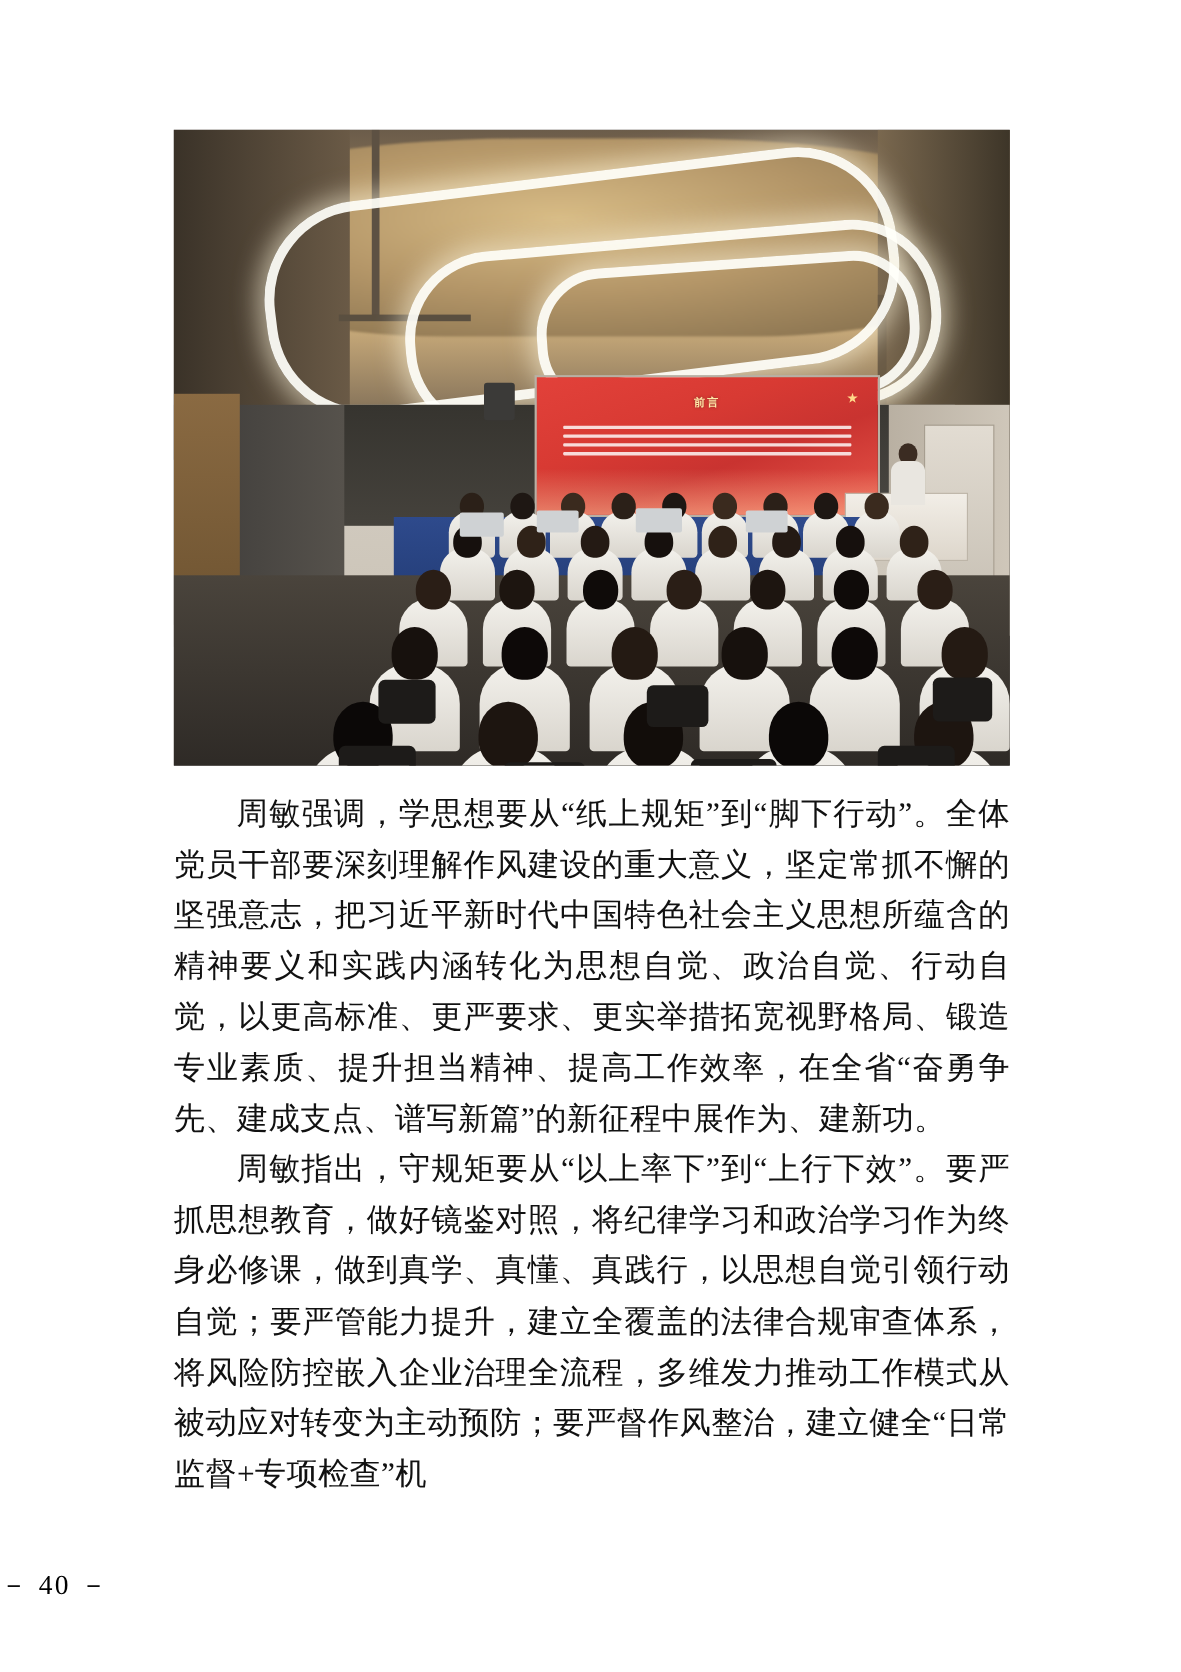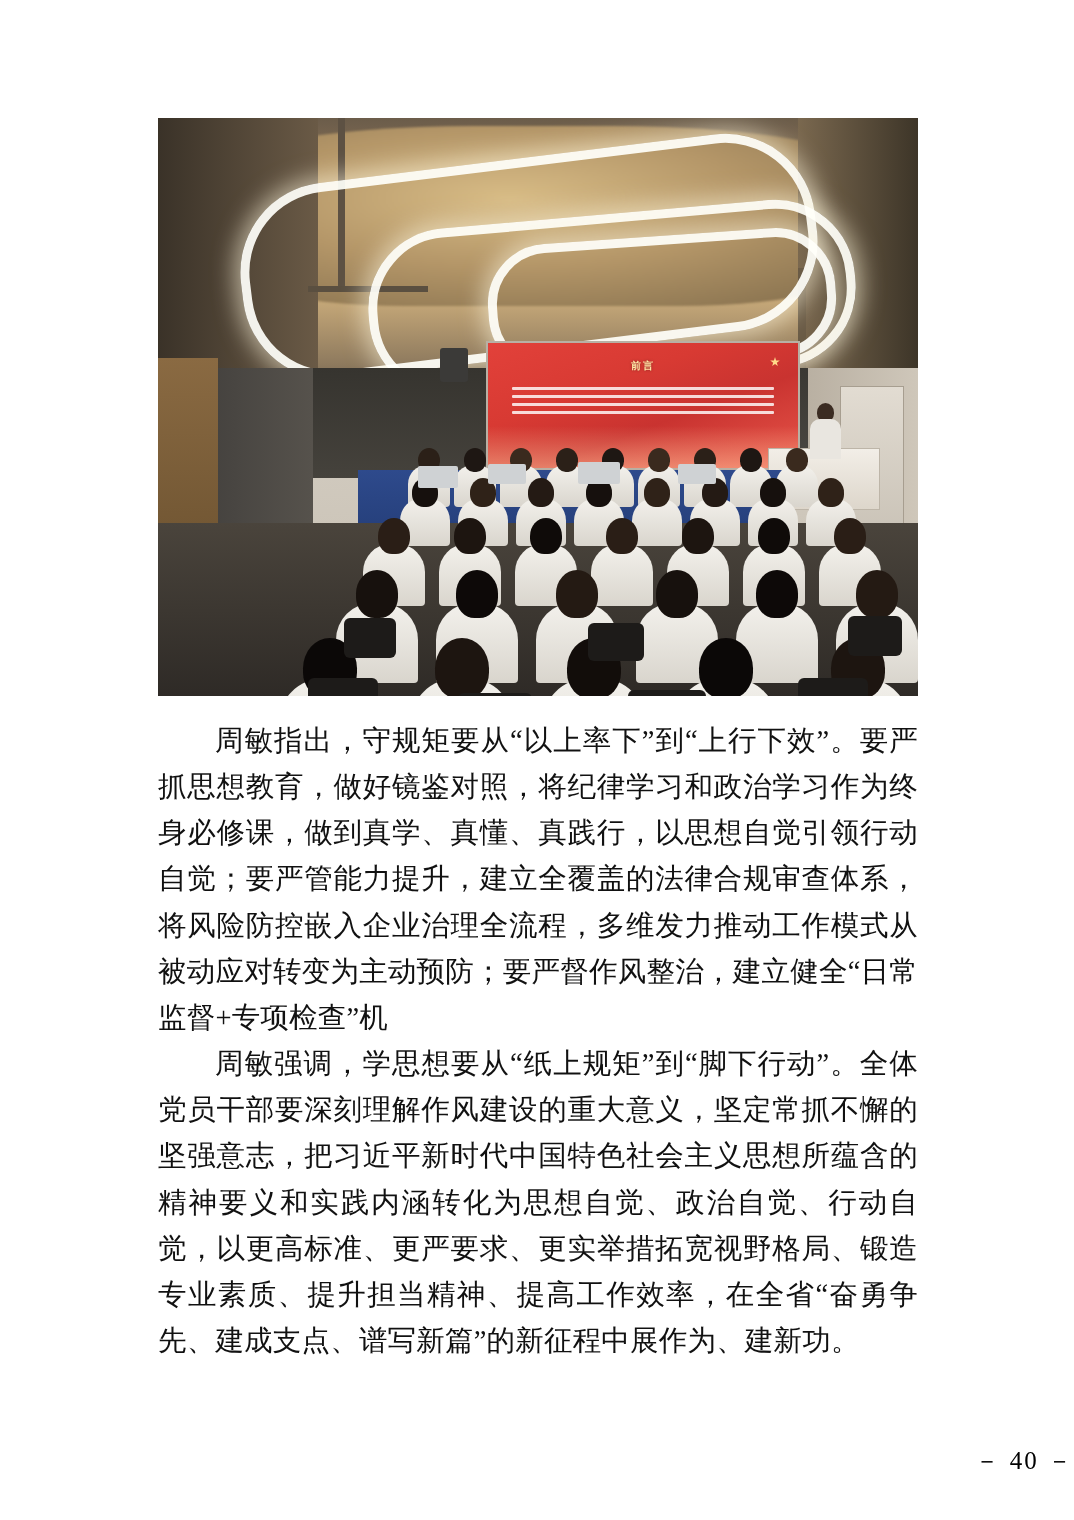--- a/index.html
+++ b/index.html
@@ -230,25 +230,24 @@
     font-family: "Liberation Serif", "DejaVu Serif", serif;
   }
   .body-text p {
     margin: 0 0 0 0;
     text-indent: 2em;
   }
   .footer {
     position: absolute;
     left: 0; right: 0;
     top: 1424px;
-    text-align: right;
+    text-align: left;
     font-size: 25px;
     letter-spacing: 2px;
     font-family: "Liberation Serif", "DejaVu Serif", serif;
-    margin-top: 20px;
   }
 </style>
 </head>
 <body>
 
 <div class="page">
   <div class="content">
 
     <div class="photo-wrap">
       <div class="photo">
@@ -375,19 +374,19 @@
             <div class="chair" style="left: 690px; top: 498px; width: 54px; height: 40px;"></div>
             <div class="laptop" style="left: 260px; top: 348px; width: 40px; height: 22px;"></div>
             <div class="laptop" style="left: 330px; top: 346px; width: 38px; height: 20px;"></div>
             <div class="laptop" style="left: 420px; top: 344px; width: 42px; height: 22px;"></div>
             <div class="laptop" style="left: 520px; top: 346px; width: 38px; height: 20px;"></div>
           </div>
       </div>
     </div>
 
     <div class="body-text">
+      <p>周敏强调，学思想要从“纸上规矩”到“脚下行动”。全体党员干部要深刻理解作风建设的重大意义，坚定常抓不懈的坚强意志，把习近平新时代中国特色社会主义思想所蕴含的精神要义和实践内涵转化为思想自觉、政治自觉、行动自觉，以更高标准、更严要求、更实举措拓宽视野格局、锻造专业素质、提升担当精神、提高工作效率，在全省“奋勇争先、建成支点、谱写新篇”的新征程中展作为、建新功。</p>
       <p>周敏指出，守规矩要从“以上率下”到“上行下效”。要严抓思想教育，做好镜鉴对照，将纪律学习和政治学习作为终身必修课，做到真学、真懂、真践行，以思想自觉引领行动自觉；要严管能力提升，建立全覆盖的法律合规审查体系，将风险防控嵌入企业治理全流程，多维发力推动工作模式从被动应对转变为主动预防；要严督作风整治，建立健全“日常监督+专项检查”机</p>
-      <p>周敏强调，学思想要从“纸上规矩”到“脚下行动”。全体党员干部要深刻理解作风建设的重大意义，坚定常抓不懈的坚强意志，把习近平新时代中国特色社会主义思想所蕴含的精神要义和实践内涵转化为思想自觉、政治自觉、行动自觉，以更高标准、更严要求、更实举措拓宽视野格局、锻造专业素质、提升担当精神、提高工作效率，在全省“奋勇争先、建成支点、谱写新篇”的新征程中展作为、建新功。</p>
     </div>
   </div>
 
   <div class="footer">－ 40 －</div>
 </div>
 
 </body></html>

